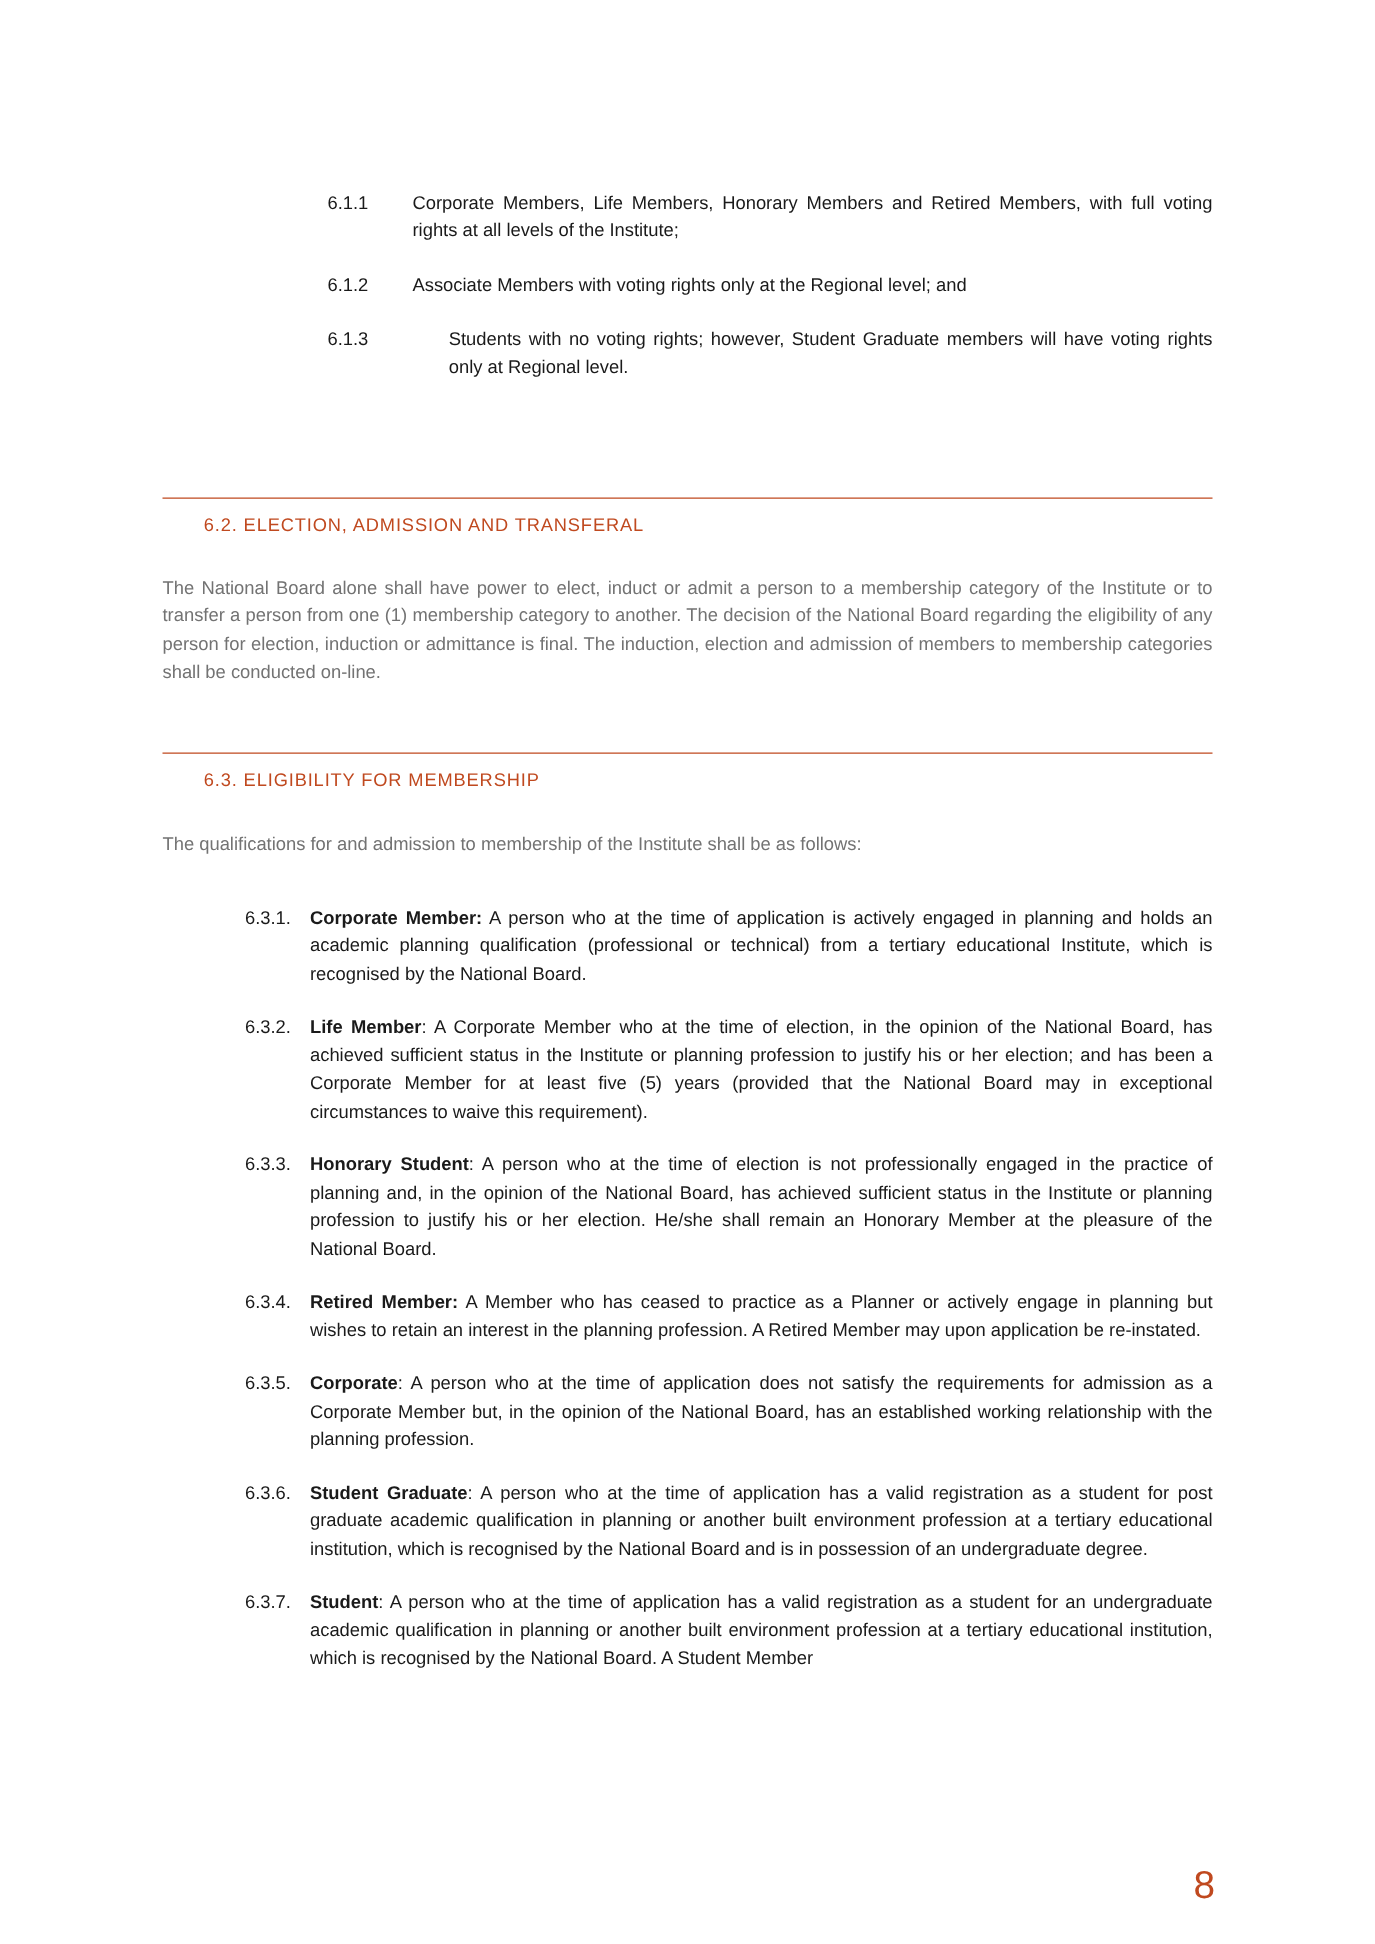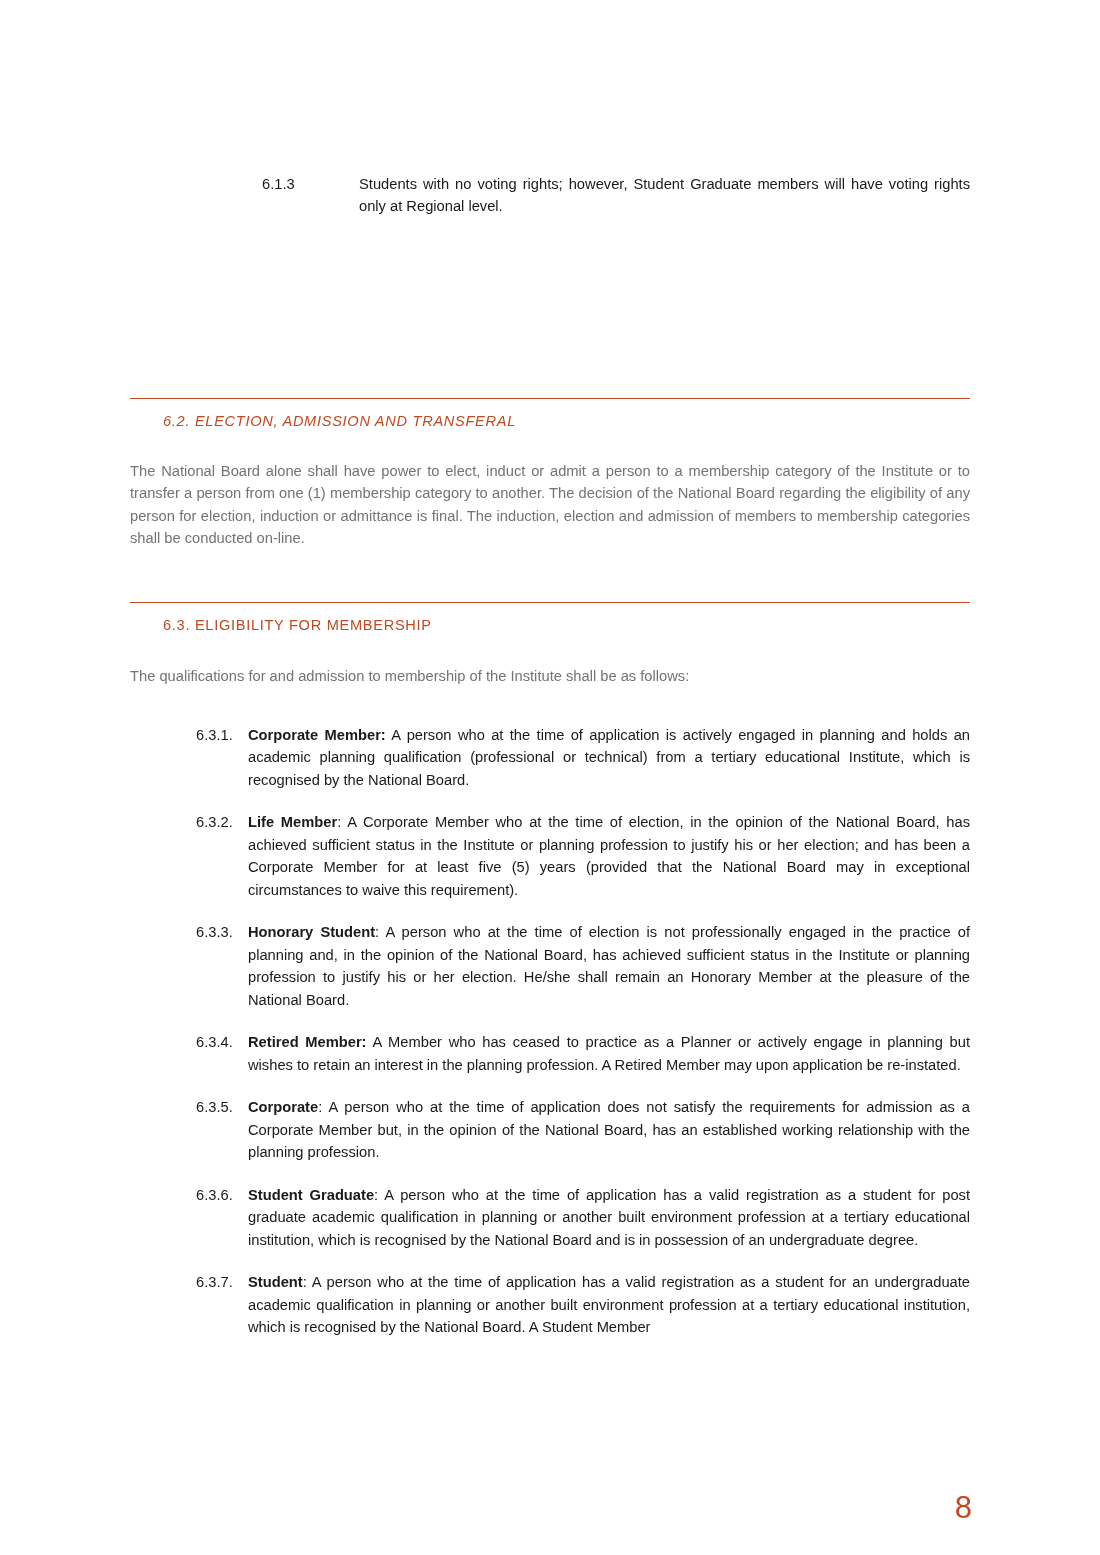--- a/index.html
+++ b/index.html
@@ -115,27 +115,35 @@
     font-weight: normal;
     line-height: 1;
   }
 </style>
 </head>
 <body>
 
 <div class="page">
 
   <div class="clause-block" style="top:152px;">
+    <div class="clause">
+      <div class="clause-num">6.1.1</div>
+      <div class="clause-text">Corporate Members, Life Members, Honorary Members and Retired Members, with full voting rights at all levels of the Institute;</div>
+    </div>
+    <div class="clause" style="margin-top:21px;">
+      <div class="clause-num">6.1.2</div>
+      <div class="clause-text">Associate Members with voting rights only at the Regional level; and</div>
+    </div>
     <div class="clause" style="margin-top:21px;gap:29px;">
       <div class="clause-num">6.1.3</div>
       <div class="clause-text">Students with no voting rights; however, Student Graduate members will have voting rights only at Regional level.</div>
     </div>
   </div>
 
-  <div class="section" style="top:398px;font-style:italic;">
+  <div class="section" style="top:398px;">
     <div class="section-rule"></div>
     <div class="section-heading">6.2. ELECTION, ADMISSION AND TRANSFERAL</div>
   </div>
   <div class="body-para" style="top:460px;">The National Board alone shall have power to elect, induct or admit a person to a membership category of the Institute or to transfer a person from one (1) membership category to another. The decision of the National Board regarding the eligibility of any person for election, induction or admittance is final. The induction, election and admission of members to membership categories shall be conducted on-line.</div>
 
   <div class="section" style="top:602px;">
     <div class="section-rule"></div>
     <div class="section-heading">6.3. ELIGIBILITY FOR MEMBERSHIP</div>
   </div>
   <div class="body-para" style="top:665px;">The qualifications for and admission to membership of the Institute shall be as follows:</div>

